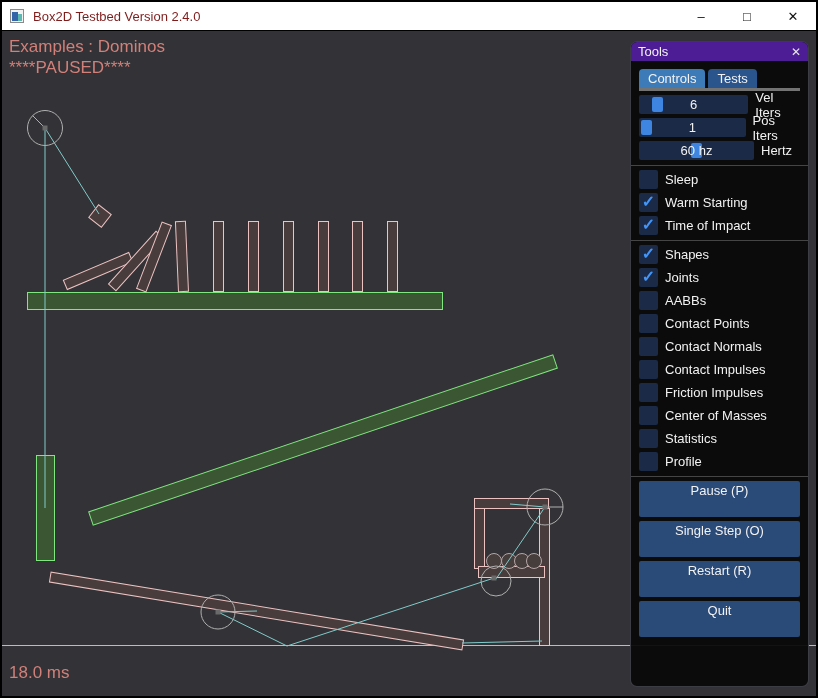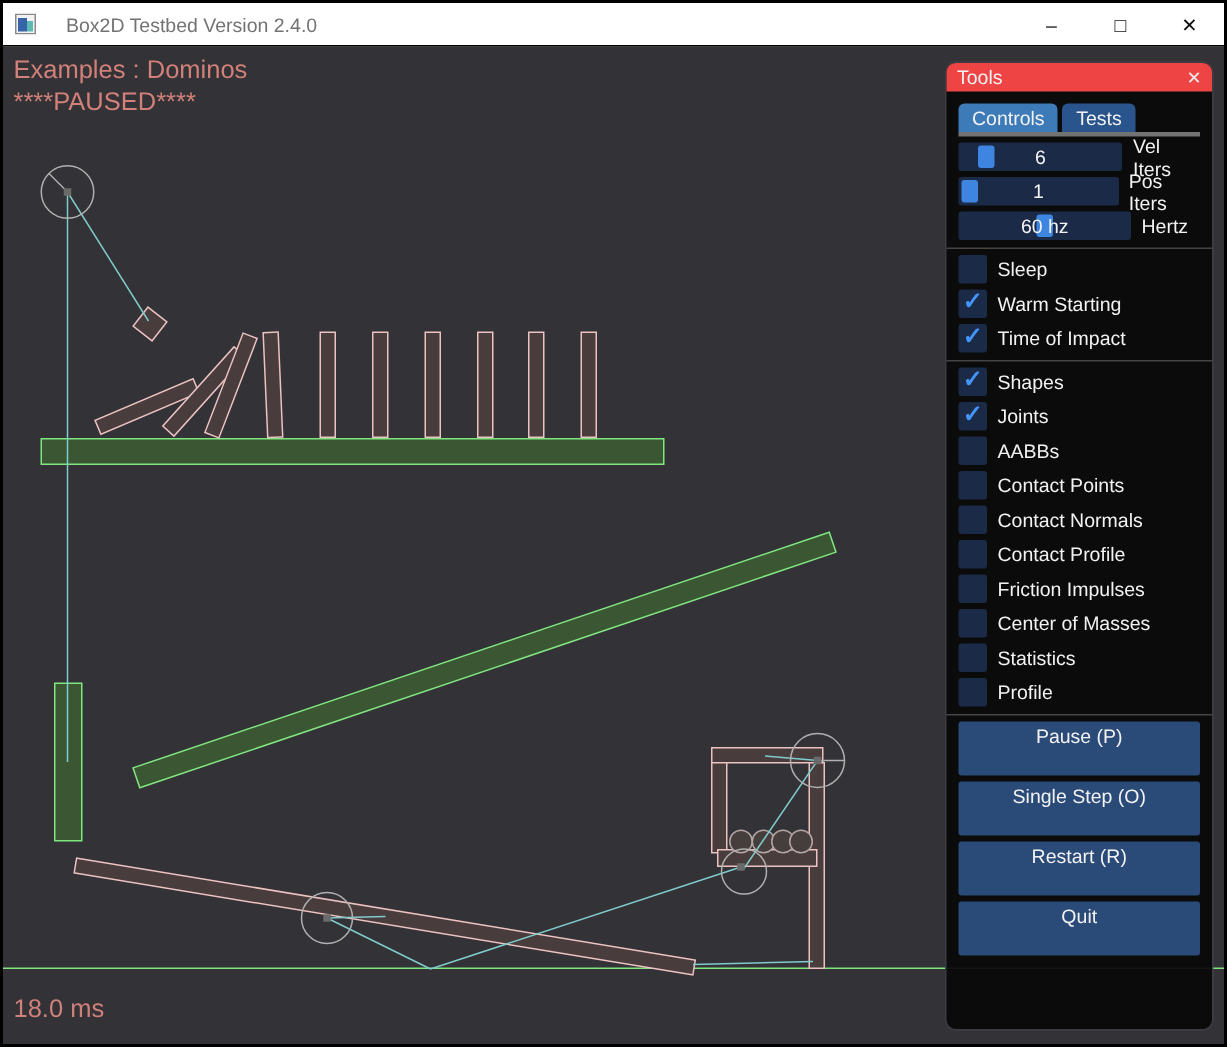--- a/index.html
+++ b/index.html
@@ -3,21 +3,21 @@
 <meta charset="utf-8">
 <style>
   html,body{margin:0;padding:0;background:#1a1a1a;}
   .window{position:relative;width:818px;height:698px;background:#333333;
           font-family:"Liberation Sans",sans-serif;overflow:hidden;
           box-sizing:border-box;border:2px solid #000;}
   
   .titlebar{position:absolute;left:0;top:0;right:0;height:28px;background:#ffffff;
             border-bottom:1px solid #000;display:flex;align-items:center;}
   .app-icon{margin-left:8px;width:14px;height:14px;display:inline-block;}
-  .win-title{margin-left:20px;font-size:13px;color:#737373;}
+  .win-title{margin-left:9px;font-size:13px;color:#7f1d1d;}
   .win-controls{margin-left:auto;display:flex;height:100%;}
   .win-btn{width:46px;height:100%;display:flex;align-items:center;justify-content:center;
            font-size:13px;color:#111;cursor:default;}
   
   .content{position:absolute;left:0;top:29px;right:0;bottom:0;background:#333236;}
   .scene{position:absolute;left:0;top:0;}
   .hud{position:absolute;font-size:17px;color:#d1807a;white-space:pre;}
   .hud-example{left:7px;top:6px;}
   .hud-paused{left:7px;top:27px;}
   .hud-ms{left:7px;top:632px;}
@@ -27,21 +27,21 @@
   .green-shape{fill:#3b5633;stroke:#80e680;stroke-width:1;}
   .pink-shape{fill:#483c3c;stroke:#ecc2c2;stroke-width:1;}
   .gray-circle{fill:none;stroke:#b0b0b0;stroke-width:1;}
   .gray-line{stroke:#b0b0b0;stroke-width:1;}
   .ball{fill:#463d3d;stroke:#b5a6a6;stroke-width:1;}
   .center-dot{fill:#6a6a6a;}
   
   .panel{position:absolute;left:628px;top:10px;width:179px;height:646px;
          background:rgba(10,10,10,0.95);border:1px solid rgba(100,100,115,0.55);
          border-radius:7px;box-sizing:border-box;color:#f2f2f2;font-size:13px;}
-  .panel-header{height:19px;background:#ef4444;border-radius:6px 6px 0 0;
+  .panel-header{height:19px;background:#4c1d95;border-radius:6px 6px 0 0;
                 display:flex;align-items:center;padding:0 7px;}
   .panel-close{margin-left:auto;font-size:12px;color:#e8e8e8;cursor:default;}
   .panel-body{padding:0 8px;}
   .tabbar{margin-top:8px;display:flex;gap:3px;border-bottom:3px solid #737373;}
   .tab{height:19px;line-height:19px;padding:0 9px;border-radius:4px 4px 0 0;
        background:#2a548c;cursor:default;}
   .tab.active{background:#3d7ab8;}
   .srow{display:flex;align-items:center;height:19px;margin-top:4px;}
   .slider{position:relative;width:115px;height:19px;background:#1b2a47;border-radius:2px;}
   .slider-value{position:absolute;left:0;right:0;top:0;bottom:0;text-align:center;
@@ -232,21 +232,21 @@
         <div class="srow">
           <div class="checkbox"></div>
           <span class="row-label">Contact Points</span>
         </div>
         <div class="srow">
           <div class="checkbox"></div>
           <span class="row-label">Contact Normals</span>
         </div>
         <div class="srow">
           <div class="checkbox"></div>
-          <span class="row-label">Contact Profile</span>
+          <span class="row-label">Contact Impulses</span>
         </div>
         <div class="srow">
           <div class="checkbox"></div>
           <span class="row-label">Friction Impulses</span>
         </div>
         <div class="srow">
           <div class="checkbox"></div>
           <span class="row-label">Center of Masses</span>
         </div>
         <div class="srow">

